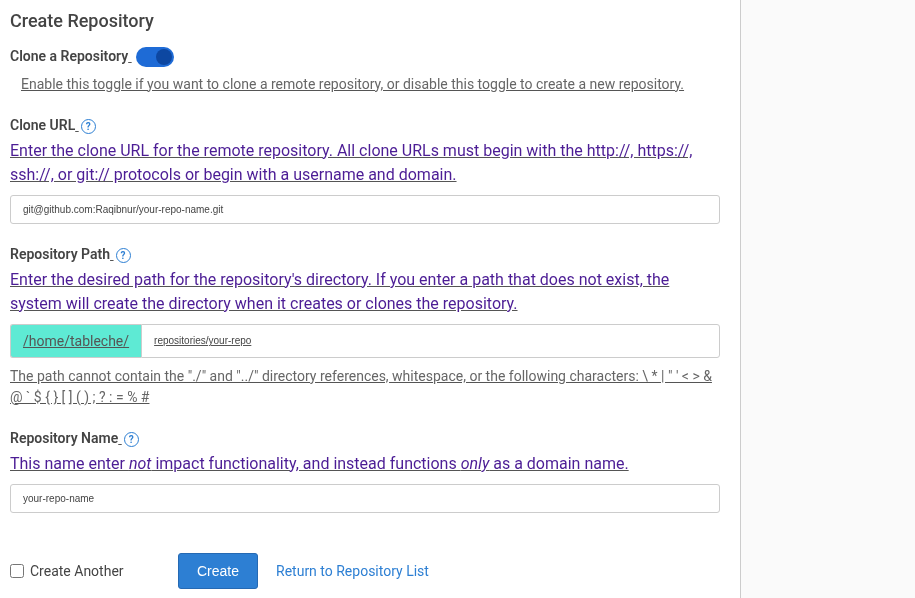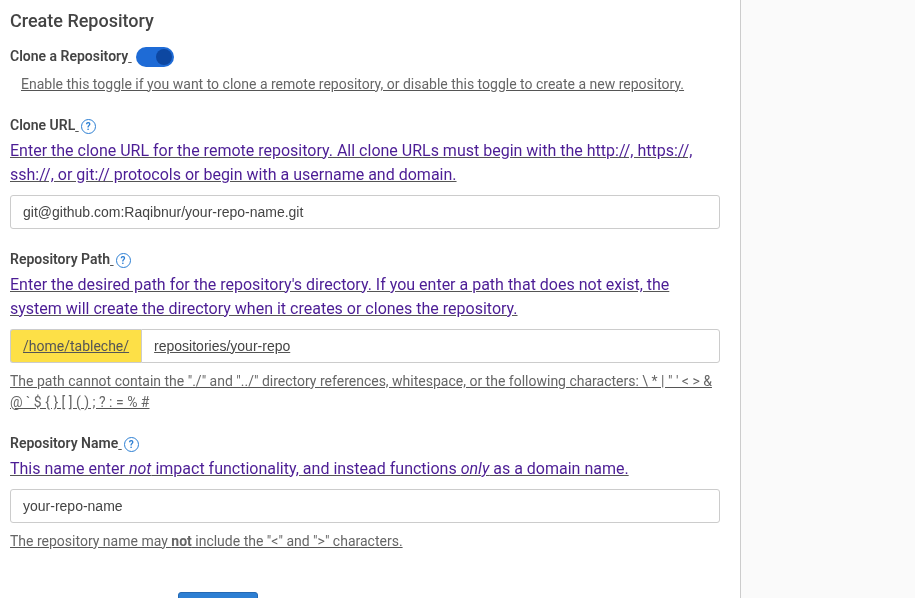--- a/index.html
+++ b/index.html
@@ -94,31 +94,31 @@
       font-size: 16px;
       line-height: 1.5;
       margin-top: 2px;
       margin-bottom: 8px;
     }
     .text-input {
       width: 100%;
       padding: 8px 12px;
       border: 1px solid #ccc;
       border-radius: 3px;
-      font-size: 14px;
+      font-size: 10px;
       color: #444;
       background: #fff;
     }
     .input-group {
       display: flex;
       width: 100%;
     }
     .input-addon {
       padding: 8px 12px;
-      background: #fde047;
+      background: #5eead4;
       border: 1px solid #ccc;
       border-right: none;
       border-radius: 3px 0 0 3px;
       color: #555;
       font-size: 14px;
       white-space: nowrap;
     }
     .input-group .text-input {
       border-radius: 0 3px 3px 0;
     }
@@ -203,23 +203,20 @@
       <p class="hint-text">The path cannot contain the "./" and "../" directory references, whitespace, or the following characters: \ * | " ' &lt; &gt; &amp; @ ` $ { } [ ] ( ) ; ? : = % #</p>
     </div>
 
     <div class="field-group">
       <span class="section-label">Repository Name</span>
       <span class="help-icon">?</span>
       <p class="field-desc">
         <span>This name enter </span><span class="not-italic">not</span><span> impact functionality, and instead functions </span><span class="not-italic">only</span><span> as a domain name.</span>
       </p>
       <input type="text" class="text-input" value="your-repo-name" style="">
-      <p class="hint-text">
-        <span>The repository name may </span><span class="bold">not</span><span> include the "&lt;" and "&gt;" characters.</span>
-      </p>
     </div>
 
     <div class="actions-row">
       <div class="checkbox-wrap">
         <input type="checkbox" id="createAnother" style="">
         <label for="createAnother">Create Another</label>
       </div>
       <button class="btn-primary">Create</button>
       <a class="link">Return to Repository List</a>
     </div>

